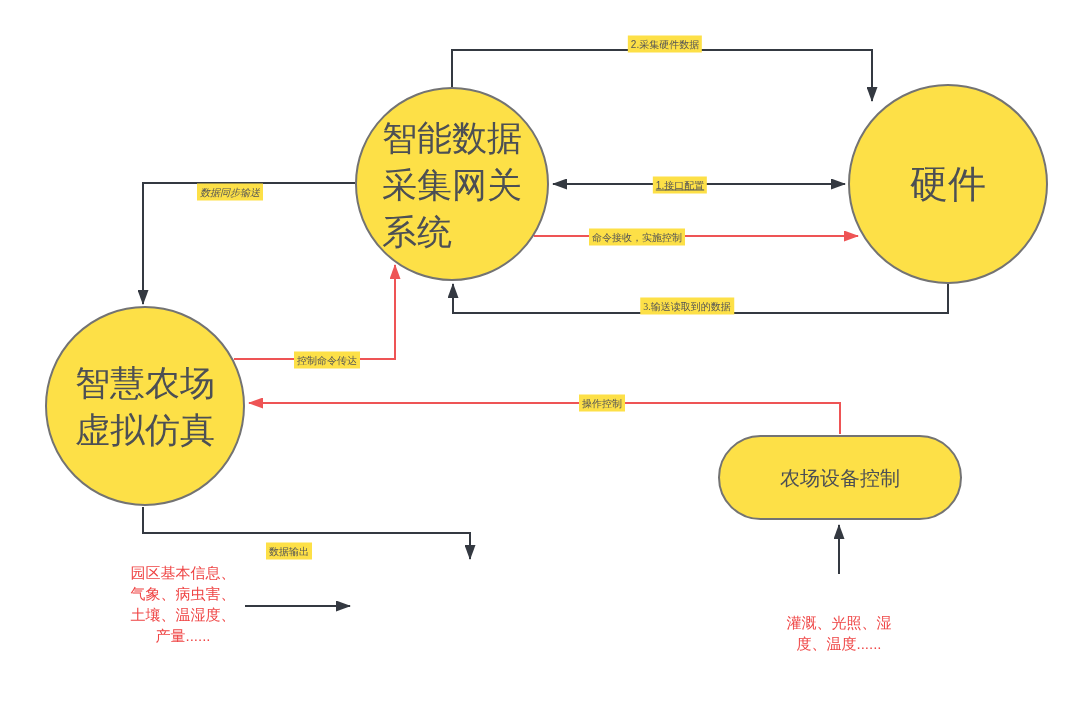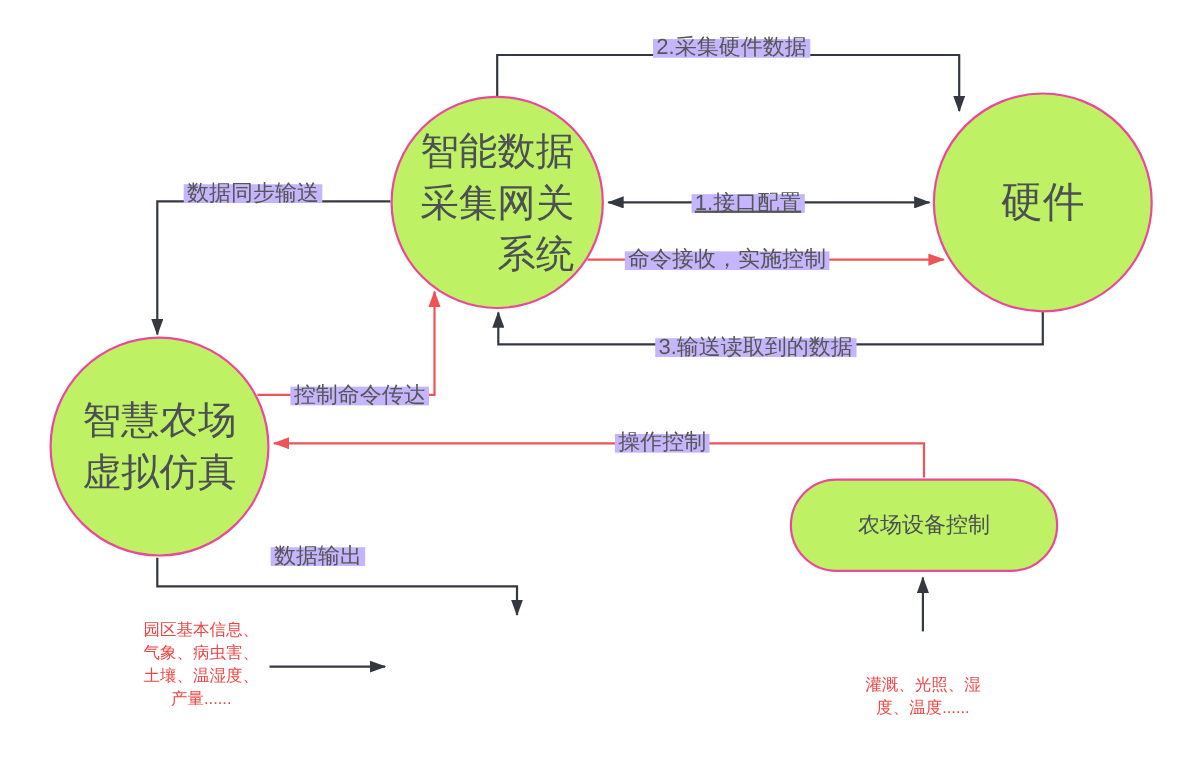--- a/index.html
+++ b/index.html
@@ -7,37 +7,37 @@
     position:relative;
     width:1076px;height:703px;
     background:#ffffff;
     font-family:"Liberation Sans","DejaVu Sans",sans-serif;
     overflow:hidden;
   }
   #wires{position:absolute;left:0;top:0;width:1076px;height:703px;}
   .node{
     position:absolute;
     box-sizing:border-box;
-    background:#bef264;
-    border:2px solid #ec4899;
+    background:#fde047;
+    border:2px solid #737373;
     display:flex;align-items:center;justify-content:center;
-    text-align:right;
+    text-align:left;
     color:#4c4f54;
     white-space:pre-line;
   }
   .circle{border-radius:50%;}
   .stadium{border-radius:44px;}
   .node-big{font-size:35px;line-height:47px;}
   .node-hw{font-size:38px;line-height:48px;}
   .node-small{font-size:20px;line-height:26px;}
   .edge-label{
     position:absolute;
-    background:#c4b5fd;
+    background:#fde047;
     color:#555555;
-    font-size:20px;line-height:17px;
+    font-size:10px;line-height:17px;
     padding:0 3px;
     white-space:nowrap;
     transform:translate(-50%,-50%);
   }
   .annotation{
     position:absolute;
     color:#ef4444;
     font-size:15px;line-height:21px;
     text-align:center;
     white-space:pre-line;
@@ -89,31 +89,31 @@
   <div class="node circle node-big" style="left:45px;top:306px;width:200px;height:200px;">智慧农场
 虚拟仿真</div>
 
   <div class="node stadium node-small" style="left:718px;top:435px;width:244px;height:85px;">农场设备控制</div>
 
 
   <div class="edge-label" style="left:665px;top:44px;">2.采集硬件数据</div>
 
   <div class="edge-label" style="left:680px;top:185px;text-decoration:underline;">1.接口配置</div>
 
-  <div class="edge-label" style="left:661px;top:237px;font-family:Liberation Mono, monospace;">命令接收，实施控制</div>
+  <div class="edge-label" style="left:637px;top:237px;">命令接收，实施控制</div>
 
-  <div class="edge-label" style="left:687px;top:316px;">3.输送读取到的数据</div>
+  <div class="edge-label" style="left:687px;top:306px;font-family:Liberation Serif, serif;">3.输送读取到的数据</div>
 
-  <div class="edge-label" style="left:230px;top:176px;">数据同步输送</div>
+  <div class="edge-label" style="left:230px;top:192px;font-style:italic;">数据同步输送</div>
 
   <div class="edge-label" style="left:327px;top:360px;">控制命令传达</div>
 
   <div class="edge-label" style="left:602px;top:403px;">操作控制</div>
 
-  <div class="edge-label" style="left:289px;top:506px;">数据输出</div>
+  <div class="edge-label" style="left:289px;top:551px;">数据输出</div>
 
   <div class="annotation" style="left:113px;top:562px;width:140px;">园区基本信息、
 气象、病虫害、
 土壤、温湿度、
 产量......</div>
 
   <div class="annotation" style="left:759px;top:612px;width:160px;">灌溉、光照、湿
 度、温度......</div>
 
 </div>

